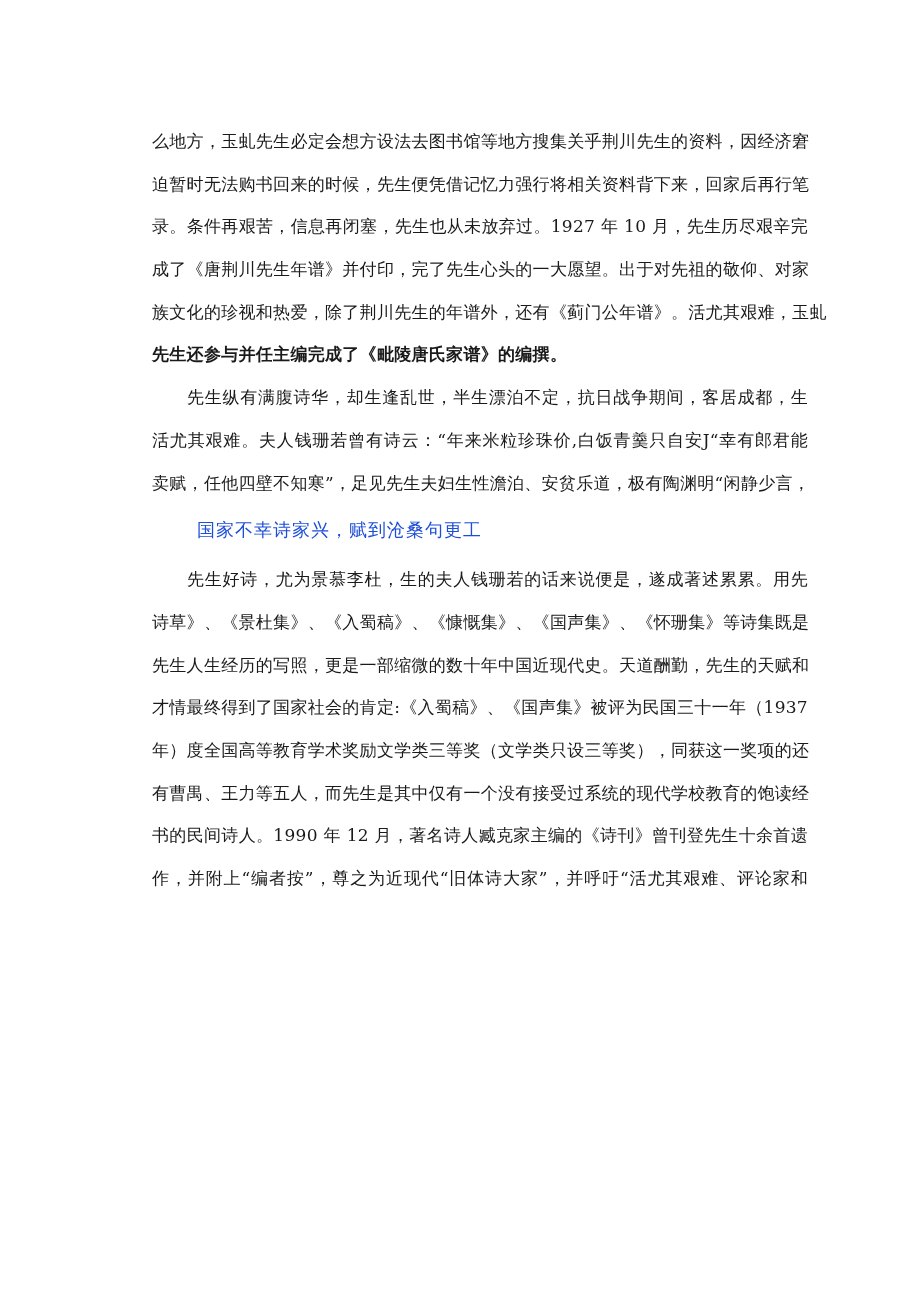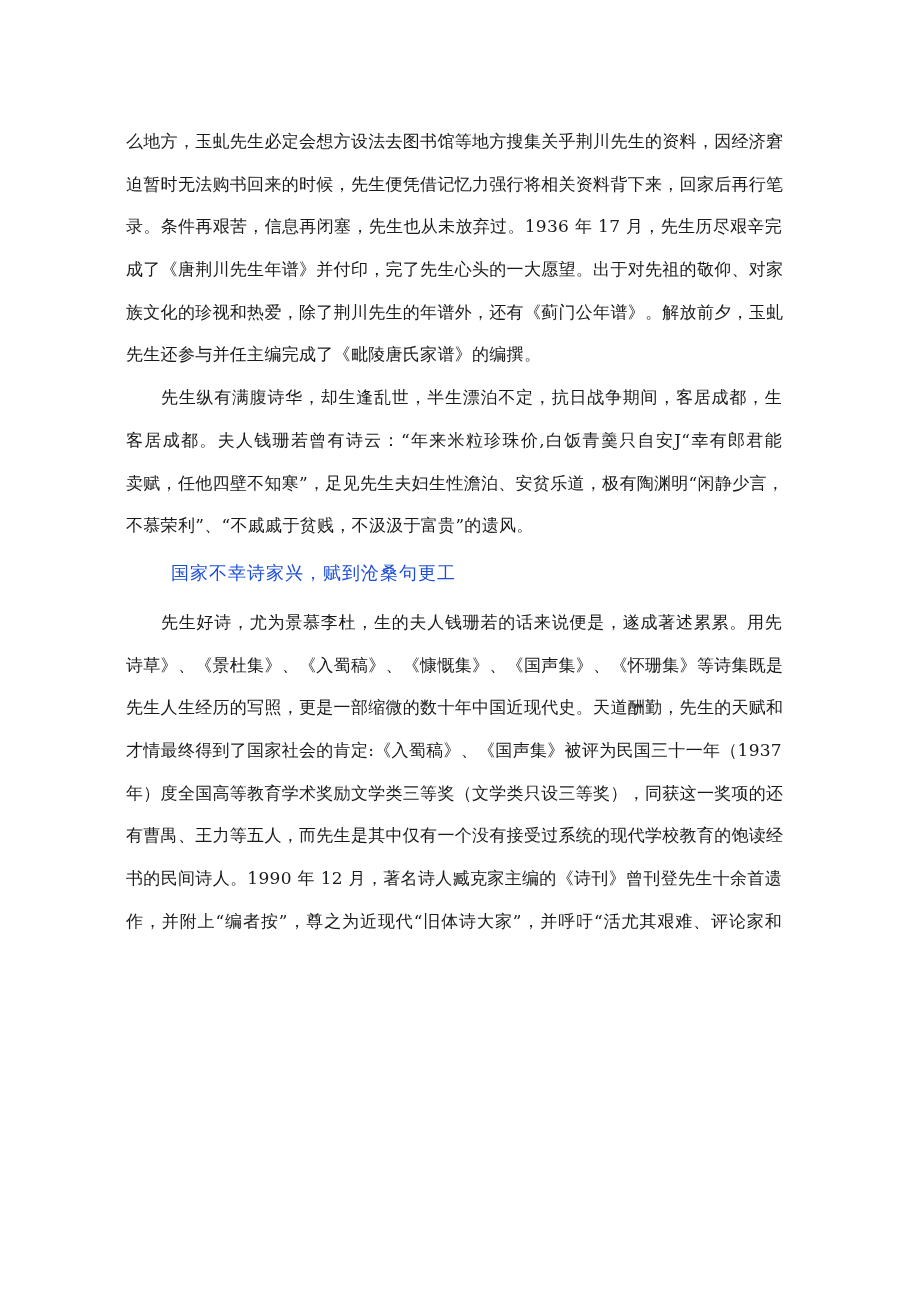--- a/index.html
+++ b/index.html
@@ -10,35 +10,36 @@
     body {
       width: 920px;
       height: 1301px;
       position: relative;
       overflow: hidden;
       font-family: "DejaVu Serif", "Liberation Serif", serif;
       color: #1a1a1a;
     }
     .page {
       position: absolute;
-      left: 126px;
+      left: 152px;
       top: 120px;
       width: 656px;
     }
     .line {
       height: 42.7px;
       line-height: 42.7px;
       font-size: 17px;
       white-space: nowrap;
       text-align: justify;
       text-align-last: justify;
       letter-spacing: 0.3px;
     }
     .line.last {
       text-align-last: left;
+      font-weight: bold;
     }
     .line.indent {
       padding-left: 35px;
     }
     .heading {
       height: 56px;
       line-height: 56px;
       font-size: 18px;
       padding-left: 45px;
       letter-spacing: 1px;
@@ -47,31 +48,30 @@
     }
   </style>
 </head>
 <body>
 
 <div class="page">
 
   <div>
     <div class="line">么地方，玉虬先生必定会想方设法去图书馆等地方搜集关乎荆川先生的资料，因经济窘</div>
     <div class="line">迫暂时无法购书回来的时候，先生便凭借记忆力强行将相关资料背下来，回家后再行笔</div>
-    <div class="line">录。条件再艰苦，信息再闭塞，先生也从未放弃过。1936 年 17 月，先生历尽艰辛完</div>
+    <div class="line">录。条件再艰苦，信息再闭塞，先生也从未放弃过。1927 年 10 月，先生历尽艰辛完</div>
     <div class="line">成了《唐荆川先生年谱》并付印，完了先生心头的一大愿望。出于对先祖的敬仰、对家</div>
-    <div class="line">族文化的珍视和热爱，除了荆川先生的年谱外，还有《蓟门公年谱》。解放前夕，玉虬</div>
+    <div class="line">族文化的珍视和热爱，除了荆川先生的年谱外，还有《蓟门公年谱》。活尤其艰难，玉虬</div>
     <div class="line last">先生还参与并任主编完成了《毗陵唐氏家谱》的编撰。</div>
   </div>
 
   <div>
     <div class="line indent">先生纵有满腹诗华，却生逢乱世，半生漂泊不定，抗日战争期间，客居成都，生</div>
-    <div class="line">客居成都。夫人钱珊若曾有诗云：“年来米粒珍珠价,白饭青羹只自安J“幸有郎君能</div>
+    <div class="line">活尤其艰难。夫人钱珊若曾有诗云：“年来米粒珍珠价,白饭青羹只自安J“幸有郎君能</div>
     <div class="line">卖赋，任他四壁不知寒”，足见先生夫妇生性澹泊、安贫乐道，极有陶渊明“闲静少言，</div>
-    <div class="line last">不慕荣利”、“不戚戚于贫贱，不汲汲于富贵”的遗风。</div>
   </div>
 
   <div class="heading">国家不幸诗家兴，赋到沧桑句更工</div>
 
   <div>
     <div class="line indent">先生好诗，尤为景慕李杜，生的夫人钱珊若的话来说便是，遂成著述累累。用先</div>
     <div class="line">诗草》、《景杜集》、《入蜀稿》、《慷慨集》、《国声集》、《怀珊集》等诗集既是</div>
     <div class="line">先生人生经历的写照，更是一部缩微的数十年中国近现代史。天道酬勤，先生的天赋和</div>
     <div class="line">才情最终得到了国家社会的肯定:《入蜀稿》、《国声集》被评为民国三十一年（1937</div>
     <div class="line">年）度全国高等教育学术奖励文学类三等奖（文学类只设三等奖），同获这一奖项的还</div>

